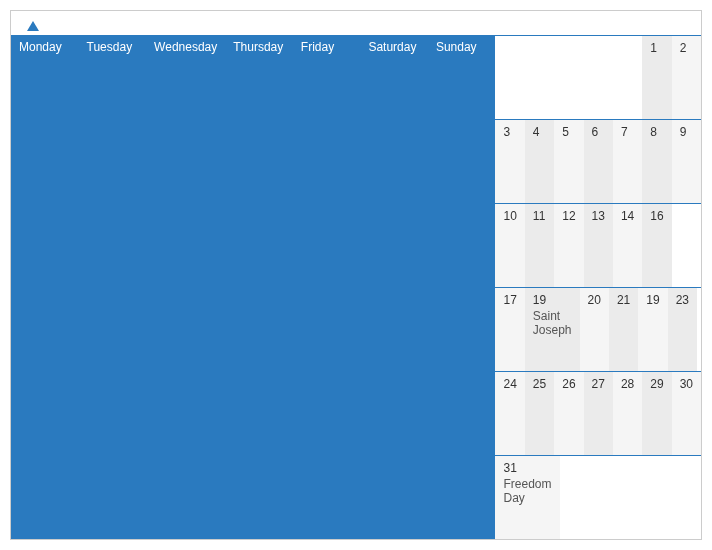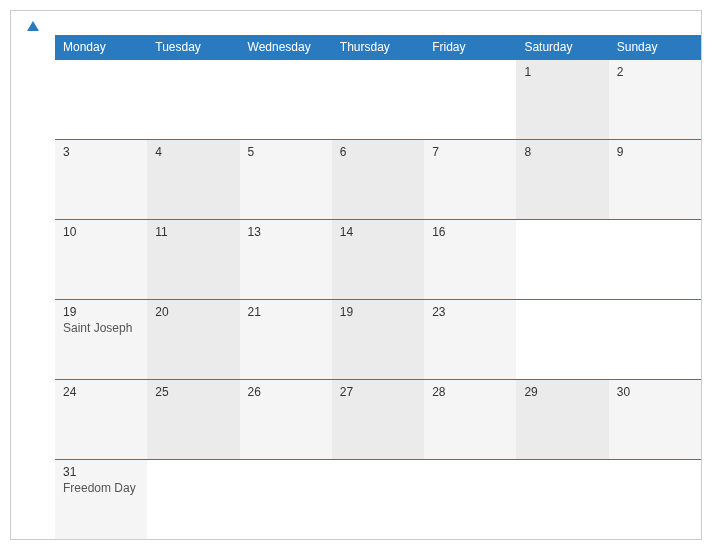--- a/index.html
+++ b/index.html
@@ -65,22 +65,21 @@
     .country-label {
       position: absolute;
       right: 16px;
       top: 18px;
       font-size: 14px;
       color: #333;
     }
     .calendar-grid {
       flex: 1;
       display: flex;
-      flex-direction: column;
-      margin-left: 44px;
+      flex-direction: row;
     }
     .day-headers {
       display: grid;
       grid-template-columns: repeat(7, 1fr);
       background: #2a7abf;
     }
     .day-header {
       color: #fff;
       font-size: 12px;
       text-align: left;
@@ -195,30 +194,36 @@
           </div>
         </div>
         <div class="week-row">
           <div class="day-cell">
             <span class="day-number">10</span>
           </div>
           <div class="day-cell">
             <span class="day-number">11</span>
           </div>
           <div class="day-cell">
+            <span class="day-number">12</span>
+          </div>
+          <div class="day-cell">
             <span class="day-number">13</span>
           </div>
           <div class="day-cell">
             <span class="day-number">14</span>
           </div>
           <div class="day-cell">
             <span class="day-number">16</span>
           </div>
         </div>
         <div class="week-row">
+          <div class="day-cell">
+            <span class="day-number">17</span>
+          </div>
           <div class="day-cell">
             <span class="day-number">19</span>
             <span class="day-event">Saint Joseph</span>
           </div>
           <div class="day-cell">
             <span class="day-number">20</span>
           </div>
           <div class="day-cell">
             <span class="day-number">21</span>
           </div>

